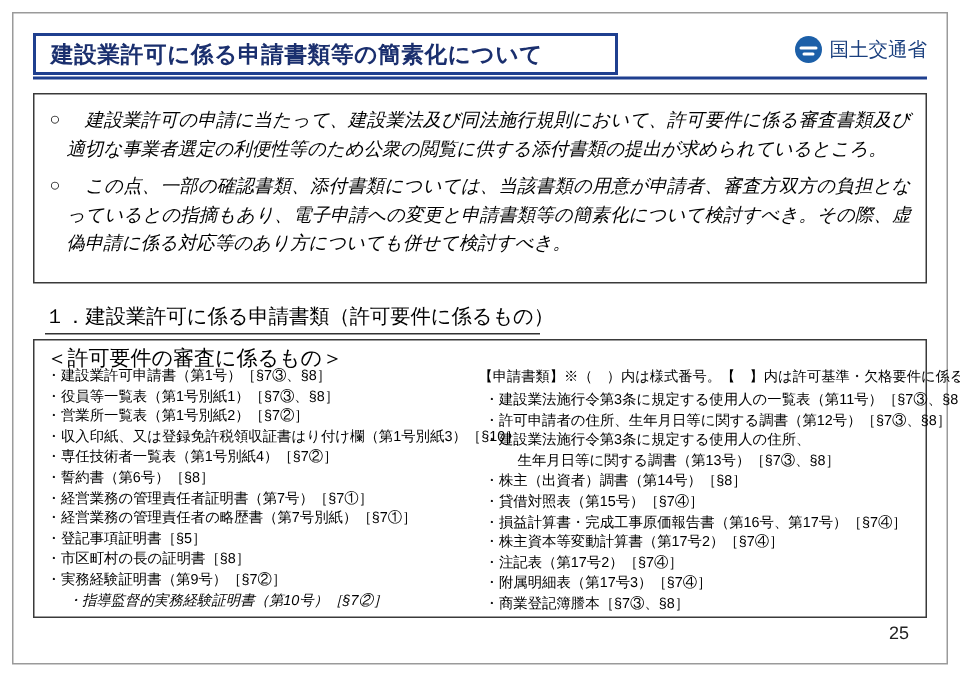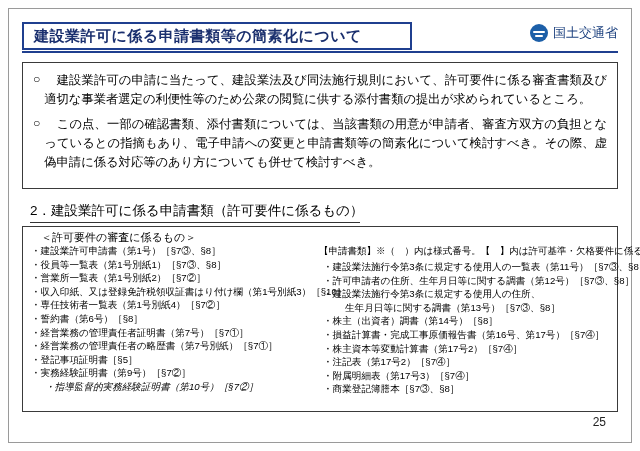--- a/index.html
+++ b/index.html
@@ -127,20 +127,21 @@
   .lead-bullet {
     font-size: 12px;
     line-height: 17px;
     margin-right: 4px;
     flex: none;
   }
   .lead-text {
     font-size: 12.3px;
     line-height: 19px;
     text-align: justify;
+    font-style: italic;
   }
   
   .section-head {
     position: absolute;
     left: 30px;
     top: 202px;
     width: 330px;
     font-size: 13.5px;
     padding-bottom: 2px;
     border-bottom: 1px solid #333333;
@@ -151,23 +152,23 @@
     position: absolute;
     left: 22px;
     top: 226px;
     width: 596px;
     height: 186px;
     border: 1px solid #3a3a3a;
     box-sizing: border-box;
   }
   .list-head {
     position: absolute;
-    left: 18px;
+    left: 8px;
     top: 3px;
-    font-size: 11px;
+    font-size: 14px;
     white-space: nowrap;
   }
   .legend {
     position: absolute;
     left: 296px;
     top: 18px;
     font-size: 9.5px;
     white-space: nowrap;
   }
   .legend b {
@@ -228,48 +229,50 @@
     <div class="lead-item">
       <div class="lead-bullet">○</div>
       <div class="lead-text">　建設業許可の申請に当たって、建設業法及び同法施行規則において、許可要件に係る審査書類及び適切な事業者選定の利便性等のため公衆の閲覧に供する添付書類の提出が求められているところ。</div>
     </div>
     <div class="lead-item">
       <div class="lead-bullet">○</div>
       <div class="lead-text">　この点、一部の確認書類、添付書類については、当該書類の用意が申請者、審査方双方の負担となっているとの指摘もあり、電子申請への変更と申請書類等の簡素化について検討すべき。その際、虚偽申請に係る対応等のあり方についても併せて検討すべき。</div>
     </div>
   </div>
 
-  <div class="section-head">2．建設業許可に係る申請書類（許可要件に係るもの）</div>
+  <div class="section-head">１．建設業許可に係る申請書類（許可要件に係るもの）</div>
 
   <div class="list-box">
     <div class="list-head">＜許可要件の審査に係るもの＞</div>
     <div class="legend">
       <b>【申請書類】</b><span>※（　）内は様式番号。【　】内は許可基準・欠格要件に係る関係条文。</span>
     </div>
 
     <div class="col-left">
       <div class="doc-line">・建設業許可申請書（第1号）［§7③、§8］</div>
       <div class="doc-line">・役員等一覧表（第1号別紙1）［§7③、§8］</div>
       <div class="doc-line">・営業所一覧表（第1号別紙2）［§7②］</div>
       <div class="doc-line">・収入印紙、又は登録免許税領収証書はり付け欄（第1号別紙3）［§10］</div>
       <div class="doc-line">・専任技術者一覧表（第1号別紙4）［§7②］</div>
       <div class="doc-line">・誓約書（第6号）［§8］</div>
       <div class="doc-line">・経営業務の管理責任者証明書（第7号）［§7①］</div>
       <div class="doc-line">・経営業務の管理責任者の略歴書（第7号別紙）［§7①］</div>
       <div class="doc-line">・登記事項証明書［§5］</div>
+      <div class="doc-line">・市区町村の長の証明書［§8］</div>
       <div class="doc-line">・実務経験証明書（第9号）［§7②］</div>
       <div class="doc-line sub">・指導監督的実務経験証明書（第10号）［§7②］</div>
     </div>
 
     <div class="col-right">
       <div class="doc-line">・建設業法施行令第3条に規定する使用人の一覧表（第11号）［§7③、§8］</div>
       <div class="doc-line">・許可申請者の住所、生年月日等に関する調書（第12号）［§7③、§8］</div>
       <div class="doc-line">・建設業法施行令第3条に規定する使用人の住所、</div>
       <div class="doc-line cont">生年月日等に関する調書（第13号）［§7③、§8］</div>
       <div class="doc-line">・株主（出資者）調書（第14号）［§8］</div>
+      <div class="doc-line">・貸借対照表（第15号）［§7④］</div>
       <div class="doc-line">・損益計算書・完成工事原価報告書（第16号、第17号）［§7④］</div>
       <div class="doc-line">・株主資本等変動計算書（第17号2）［§7④］</div>
       <div class="doc-line">・注記表（第17号2）［§7④］</div>
       <div class="doc-line">・附属明細表（第17号3）［§7④］</div>
       <div class="doc-line">・商業登記簿謄本［§7③、§8］</div>
     </div>
   </div>
 
   <div class="page-number">25</div>
 </div>

